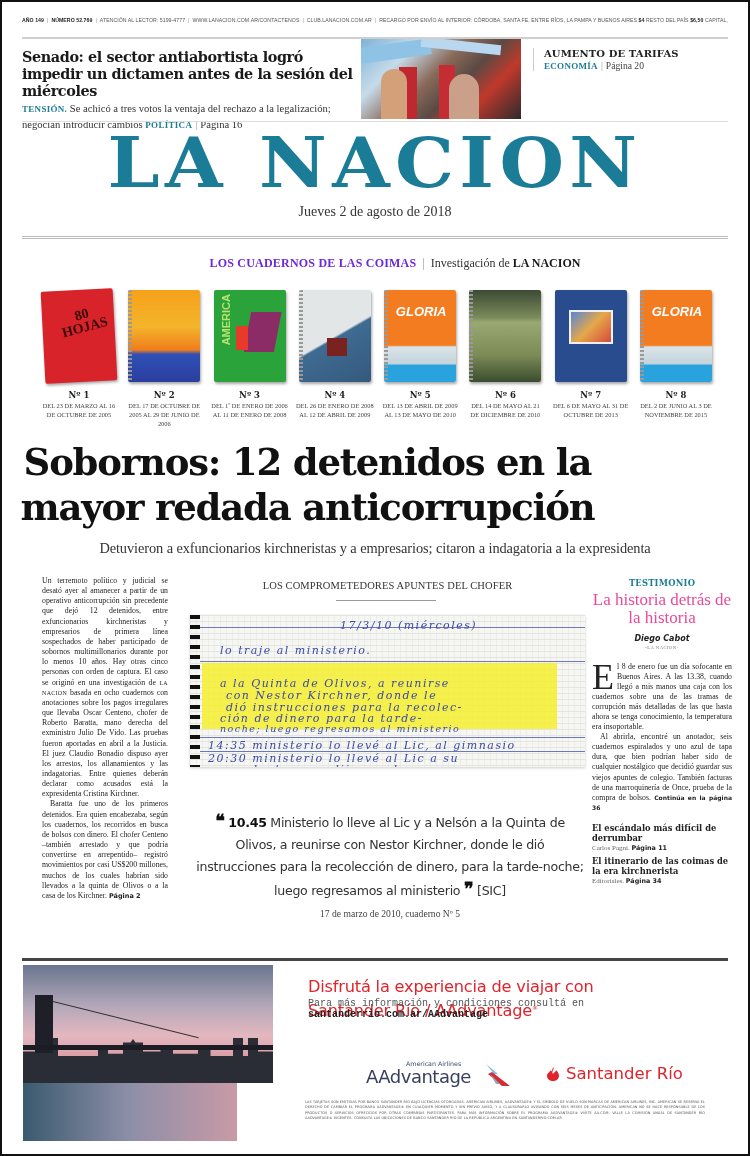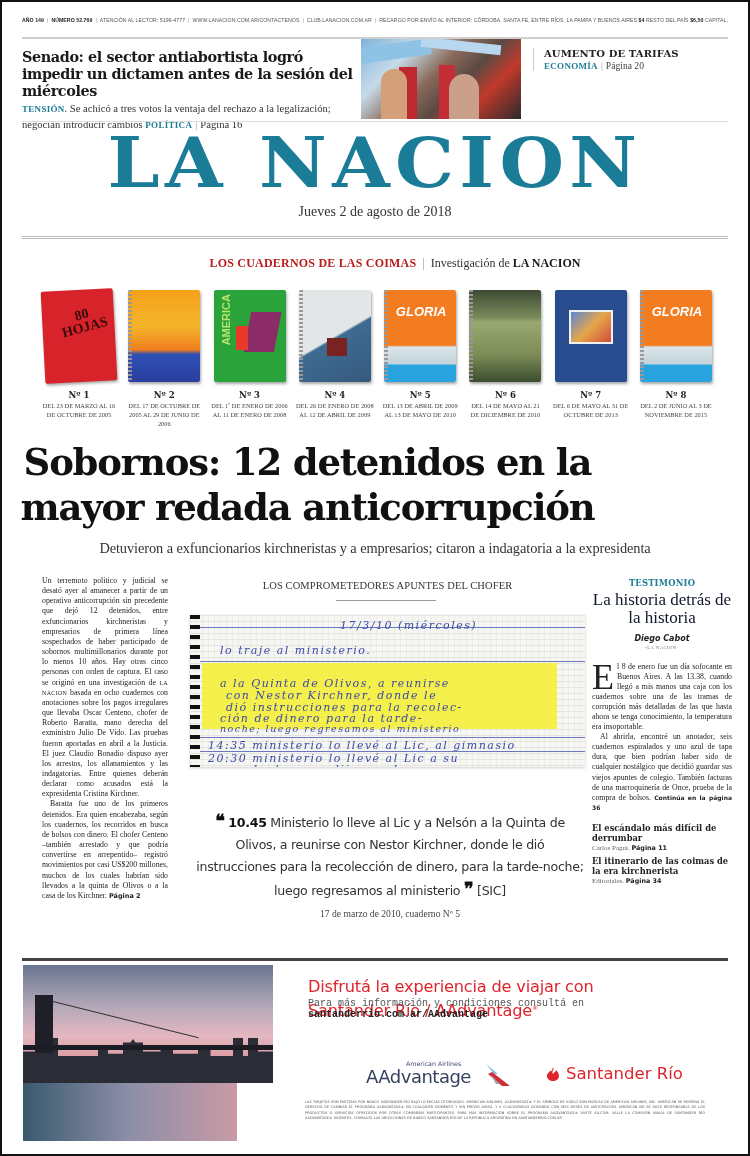--- a/index.html
+++ b/index.html
@@ -34,21 +34,21 @@
   .teaser-right .meta { font-family: "Liberation Serif", serif; font-size: 9.6px; color: #444; margin-top: 1px; }
 
   .rule-2 { position: absolute; left: 22px; top: 121px; width: 706px; height: 1px; background: #ddd; }
 
   
   .masthead { position: absolute; left: 0; top: 124px; width: 750px; text-align: center; font-family: "DejaVu Serif", serif; font-weight: bold; font-size: 70px; line-height: 78px; color: #1b7c97; letter-spacing: 5px; transform: scaleX(1.06); transform-origin: center; }
   .dateline { position: absolute; left: 0; top: 204px; width: 750px; text-align: center; font-family: "Liberation Serif", serif; font-size: 14px; color: #333; }
   .rule-3 { position: absolute; left: 22px; top: 236px; width: 706px; height: 3px; border-top: 1px solid #bbb; border-bottom: 1px solid #bbb; }
 
   .series-title { position: absolute; left: 0; top: 256px; width: 750px; text-align: center; font-family: "Liberation Serif", serif; font-size: 12px; color: #333; }
-  .series-title .teal { color: #b91c1c; font-weight: bold; letter-spacing: 0.2px; padding-left: 40px; }
+  .series-title .teal { color: #6d28d9; font-weight: bold; letter-spacing: 0.2px; padding-left: 40px; }
   .series-title .strong { font-weight: bold; color: #1a1a1a; }
 
   
   .notebooks { position: absolute; left: 40px; top: 290px; width: 675px; display: flex; justify-content: space-between; }
   .nb { width: 78px; text-align: center; }
   .nb .cover { width: 72px; height: 92px; margin: 0 auto; position: relative; border-radius: 2px; box-shadow: 1px 2px 3px rgba(0,0,0,0.35); overflow: hidden; }
   .nb .num { font-family: "DejaVu Serif", serif; font-weight: bold; font-size: 8.5px; margin-top: 8px; color: #222; }
   .nb .dates { font-family: "Liberation Serif", serif; font-size: 6.4px; line-height: 9px; color: #444; margin-top: 1px; text-transform: uppercase; }
   .spiral { position: absolute; left: 0; top: 0; width: 4px; height: 100%; background: repeating-linear-gradient(#999 0 2px, transparent 2px 4px); }
   .gloria { position:absolute; left:6px; top:14px; right:4px; font-family:"Liberation Sans",sans-serif; font-weight:bold; font-style:italic; color:#fff; font-size:13px; }
@@ -88,21 +88,21 @@
   .ruled { position: absolute; left: 10px; right: 0; height: 1px; background: #6b78c0; }
 
   .quote { position: absolute; left: 195px; top: 810px; width: 390px; text-align: center; font-family: "DejaVu Sans", sans-serif; font-size: 12.6px; line-height: 22px; color: #333; letter-spacing: -0.3px; }
   .quote b { color: #111; }
   .quote .qm { font-family: "DejaVu Serif", serif; font-weight: bold; font-size: 18px; color: #111; }
   .quote-cite { position: absolute; left: 190px; top: 908px; width: 400px; text-align: center; font-family: "Liberation Serif", serif; font-size: 9.6px; color: #444; }
 
   
   .rightcol { position: absolute; left: 592px; top: 578px; width: 140px; }
   .rc-kicker { text-align: center; font-family: "DejaVu Serif", serif; font-weight: bold; font-size: 8.4px; color: #1d7d95; letter-spacing: 0.2px; }
-  .rc-title { text-align: center; font-family: "Liberation Serif", serif; font-size: 17px; line-height: 18px; color: #0f172a; margin-top: 3px; }
+  .rc-title { text-align: center; font-family: "Liberation Serif", serif; font-size: 17px; line-height: 18px; color: #ec4899; margin-top: 3px; }
   .rc-author { text-align: center; font-family: "DejaVu Sans", sans-serif; font-weight: bold; font-style: italic; font-size: 8px; color: #222; margin-top: 7px; }
   .rc-src { text-align: center; font-family: "Liberation Serif", serif; font-size: 4.6px; color: #777; margin-top: 2px; letter-spacing: 0.5px; }
   .rc-body { font-family: "Liberation Serif", serif; font-size: 7.8px; line-height: 10.05px; color: #222; text-align: justify; margin-top: 12px; }
   .rc-body p + p { text-indent: 8px; }
   .dropcap { float: left; font-family: "Liberation Serif", serif; font-size: 36px; line-height: 30px; margin: 0 3px 0 0; color: #222; }
   .rc-body b { font-family: "DejaVu Sans", sans-serif; font-size: 6px; }
   .rc-link { font-family: "DejaVu Serif", serif; font-weight: bold; font-size: 8.3px; line-height: 10px; color: #222; margin-top: 10px; }
   .rc-linkmeta { font-family: "Liberation Serif", serif; font-size: 7px; color: #666; margin-top: 1px; }
   .rc-linkmeta b { color: #222; font-family: "DejaVu Sans", sans-serif; font-size: 6.4px; }
 

